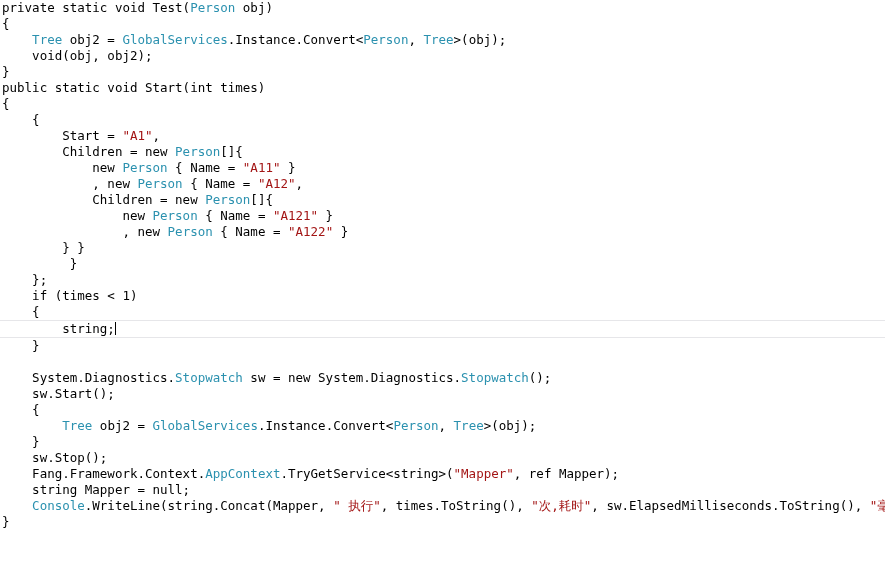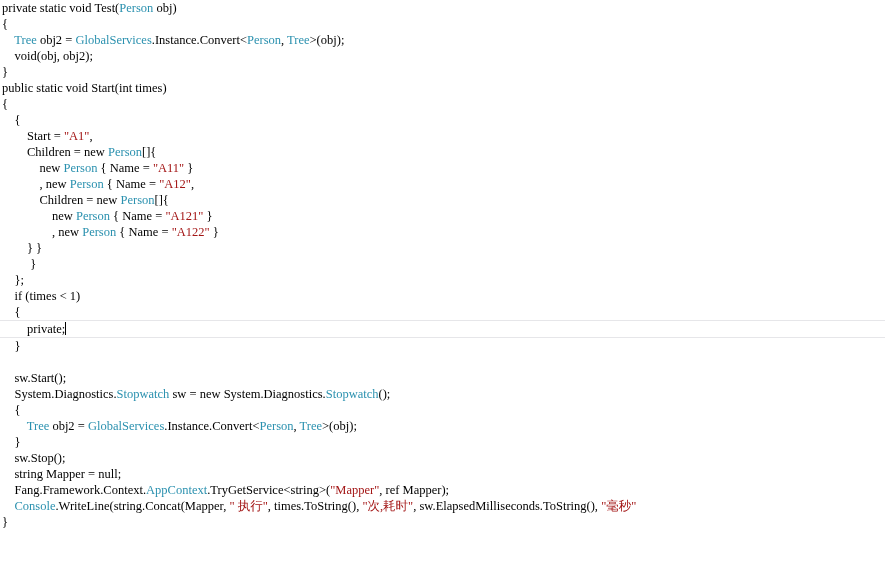--- a/index.html
+++ b/index.html
@@ -24,21 +24,20 @@
   .code-line {
     position: relative;
     height: 16px;
     line-height: 16px;
     font-size: 12.5px;
     white-space: pre;
     color: #000000;
     padding-left: 2px;
     box-sizing: border-box;
     letter-spacing: 0px;
-    font-family: Liberation Serif, serif;
   }
   .code-line.current {
     border-top: 1px solid #e6e6e9;
     border-bottom: 1px solid #e6e6e9;
     height: 18px;
     line-height: 16px;
     background: #ffffff;
   }
   .tok-type {
     color: #2b91af;
@@ -76,27 +75,27 @@
       <div class="code-line"><span class="tok-plain">            new </span><span class="tok-type" style="color: rgb(43, 145, 175);">Person</span><span class="tok-plain"> { Name = </span><span class="tok-str" style="color: rgb(163, 21, 21);">"A11"</span><span class="tok-plain"> }</span></div>
       <div class="code-line"><span class="tok-plain">            , new </span><span class="tok-type" style="color: rgb(43, 145, 175);">Person</span><span class="tok-plain"> { Name = </span><span class="tok-str" style="color: rgb(163, 21, 21);">"A12"</span><span class="tok-plain">,</span></div>
       <div class="code-line"><span class="tok-plain">            Children = new </span><span class="tok-type" style="color: rgb(43, 145, 175);">Person</span><span class="tok-plain">[]{</span></div>
       <div class="code-line"><span class="tok-plain">                new </span><span class="tok-type" style="color: rgb(43, 145, 175);">Person</span><span class="tok-plain"> { Name = </span><span class="tok-str" style="color: rgb(163, 21, 21);">"A121"</span><span class="tok-plain"> }</span></div>
       <div class="code-line"><span class="tok-plain">                , new </span><span class="tok-type" style="color: rgb(43, 145, 175);">Person</span><span class="tok-plain"> { Name = </span><span class="tok-str" style="color: rgb(163, 21, 21);">"A122"</span><span class="tok-plain"> }</span></div>
       <div class="code-line"><span class="tok-plain">        } }</span></div>
       <div class="code-line"><span class="tok-plain">         }</span></div>
       <div class="code-line"><span class="tok-plain">    };</span></div>
       <div class="code-line"><span class="tok-plain">    if (times &lt; 1)</span></div>
       <div class="code-line"><span class="tok-plain">    {</span></div>
-      <div class="code-line current" style="border-top-color: rgb(230, 230, 233); border-bottom-color: rgb(230, 230, 233);"><span class="tok-plain">        private;</span><span class="caret"></span></div>
+      <div class="code-line current" style="border-top-color: rgb(230, 230, 233); border-bottom-color: rgb(230, 230, 233);"><span class="tok-plain">        string;</span><span class="caret"></span></div>
       <div class="code-line"><span class="tok-plain">    }</span></div>
       <div class="code-line"> </div>
+      <div class="code-line"><span class="tok-plain">    System.Diagnostics.</span><span class="tok-type" style="color: rgb(43, 145, 175);">Stopwatch</span><span class="tok-plain"> sw = new System.Diagnostics.</span><span class="tok-type" style="color: rgb(43, 145, 175);">Stopwatch</span><span class="tok-plain">();</span></div>
       <div class="code-line"><span class="tok-plain">    sw.Start();</span></div>
-      <div class="code-line"><span class="tok-plain">    System.Diagnostics.</span><span class="tok-type" style="color: rgb(43, 145, 175);">Stopwatch</span><span class="tok-plain"> sw = new System.Diagnostics.</span><span class="tok-type" style="color: rgb(43, 145, 175);">Stopwatch</span><span class="tok-plain">();</span></div>
       <div class="code-line"><span class="tok-plain">    {</span></div>
       <div class="code-line"><span class="tok-plain">        </span><span class="tok-type" style="color: rgb(43, 145, 175);">Tree</span><span class="tok-plain"> obj2 = </span><span class="tok-type" style="color: rgb(43, 145, 175);">GlobalServices</span><span class="tok-plain">.Instance.Convert&lt;</span><span class="tok-type" style="color: rgb(43, 145, 175);">Person</span><span class="tok-plain">, </span><span class="tok-type" style="color: rgb(43, 145, 175);">Tree</span><span class="tok-plain">&gt;(obj);</span></div>
       <div class="code-line"><span class="tok-plain">    }</span></div>
       <div class="code-line"><span class="tok-plain">    sw.Stop();</span></div>
+      <div class="code-line"><span class="tok-plain">    Fang.Framework.Context.</span><span class="tok-type" style="color: rgb(43, 145, 175);">AppContext</span><span class="tok-plain">.TryGetService&lt;string&gt;(</span><span class="tok-str" style="color: rgb(163, 21, 21);">"Mapper"</span><span class="tok-plain">, ref Mapper);</span></div>
       <div class="code-line"><span class="tok-plain">    string Mapper = null;</span></div>
-      <div class="code-line"><span class="tok-plain">    Fang.Framework.Context.</span><span class="tok-type" style="color: rgb(43, 145, 175);">AppContext</span><span class="tok-plain">.TryGetService&lt;string&gt;(</span><span class="tok-str" style="color: rgb(163, 21, 21);">"Mapper"</span><span class="tok-plain">, ref Mapper);</span></div>
       <div class="code-line"><span class="tok-plain">    </span><span class="tok-type" style="color: rgb(43, 145, 175);">Console</span><span class="tok-plain">.WriteLine(string.Concat(Mapper, </span><span class="tok-str" style="color: rgb(163, 21, 21);">" 执行"</span><span class="tok-plain">, times.ToString(), </span><span class="tok-str" style="color: rgb(163, 21, 21);">"次,耗时"</span><span class="tok-plain">, sw.ElapsedMilliseconds.ToString(), </span><span class="tok-str" style="color: rgb(163, 21, 21);">"毫秒"</span></div>
       <div class="code-line"><span class="tok-plain">}</span></div>
     </div>
 </div>
 
 </body></html>

